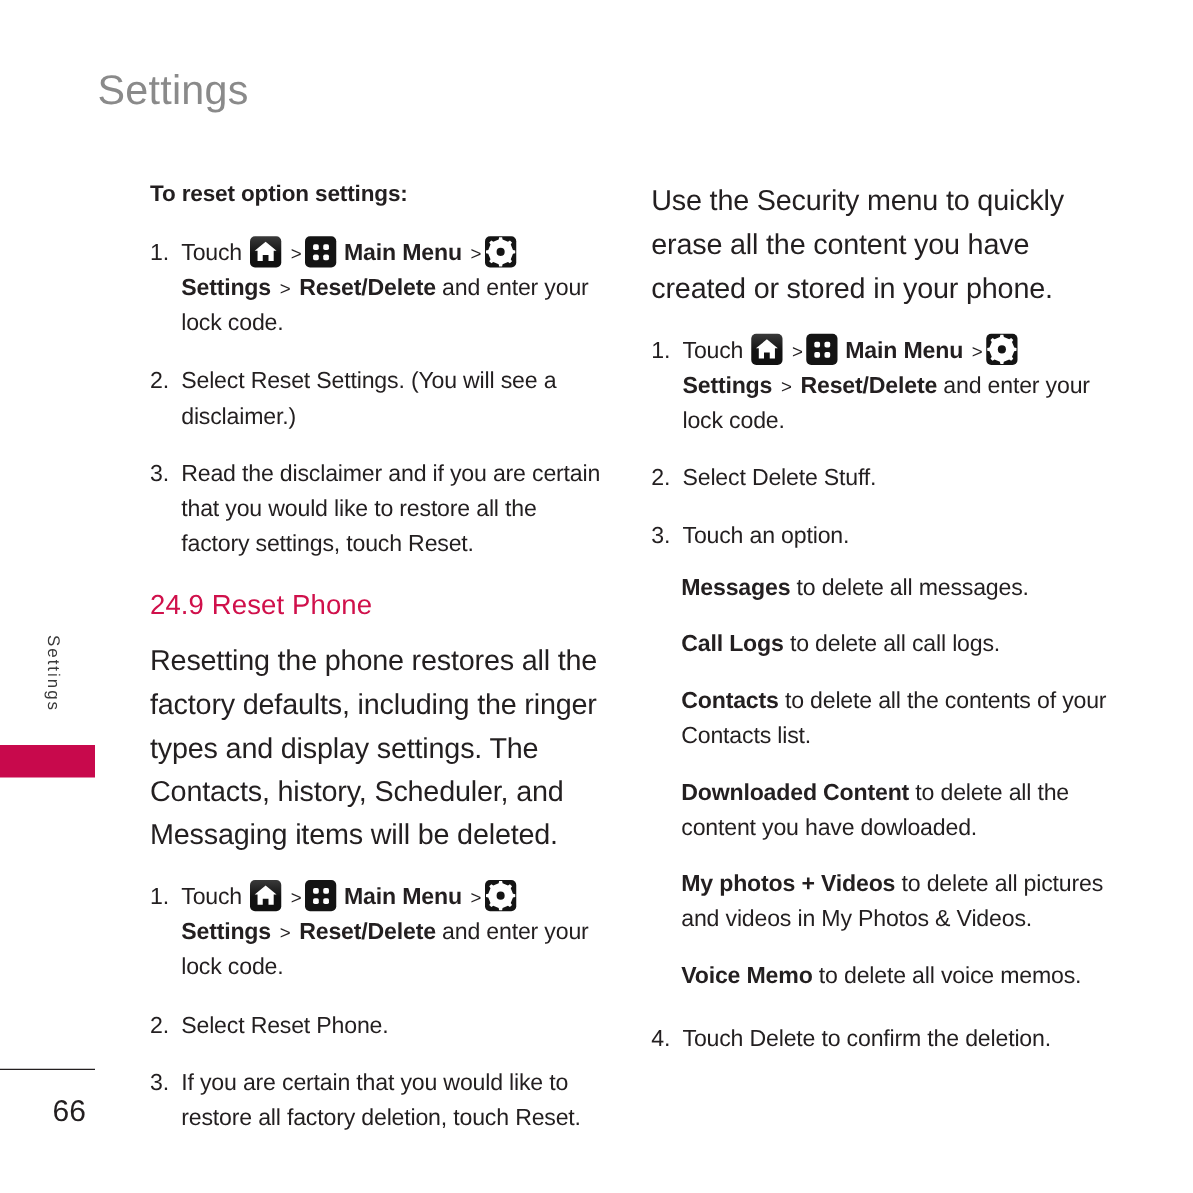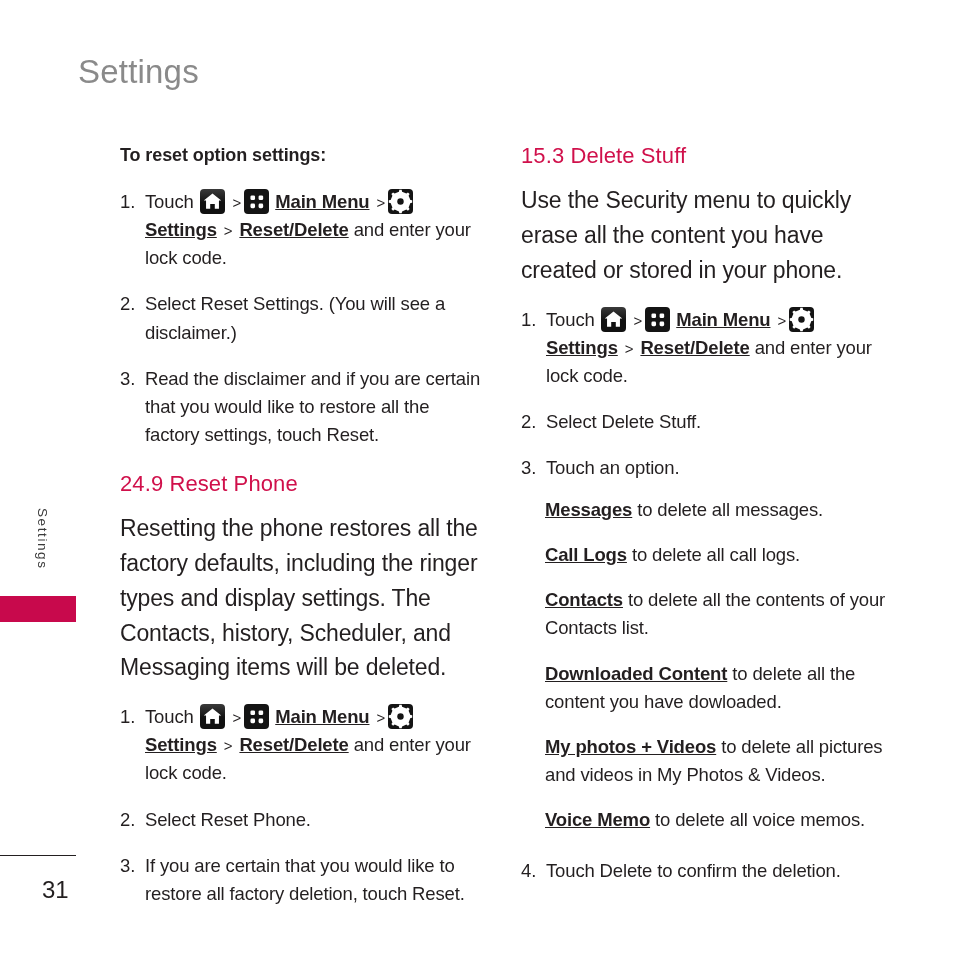--- a/index.html
+++ b/index.html
@@ -122,21 +122,21 @@
     margin: 14px 0 23px 0;
     padding: 0 0 0 24px;
   }
   .option-item {
     font-size: 18.5px;
     line-height: 1.52;
     margin: 0 0 17px 0;
     letter-spacing: -0.15px;
   }
 
-  b, .bold { font-weight: bold; text-decoration: underline; }
+  b, .bold { font-weight: bold; }
 
   .sep {
     font-size: 15px;
     font-weight: normal;
     padding: 0 2px;
   }
 
   
   .ph-icon {
     display: inline-block;
@@ -156,21 +156,21 @@
 </style>
 </head>
 <body>
 
 <div class="page-title">Settings</div>
 
 <div class="side-tab-label">Settings</div>
 <div class="side-tab-bar"></div>
 
 <div class="footer-rule"></div>
-<div class="page-number">31</div>
+<div class="page-number">66</div>
 
 <div class="column left">
 
   <p class="lead-in">To reset option settings:</p>
 
   <ol class="steps">
       <li class="step"><span class="step-num">1.</span><span>Touch <span class="ph-icon home"><svg viewBox="0 0 24 24">
               <path d="M12 4.3 3.6 11.1h2.2V19h4.0v-4.6h4.4V19h4.0v-7.9h2.2z" fill="#ffffff"></path>
             </svg></span> <span class="sep">&gt;</span><span class="ph-icon grid"><svg viewBox="0 0 24 24">
               <rect x="6.2" y="6.2" width="4.4" height="4.4" rx="1.3" fill="#ffffff"></rect>
@@ -202,21 +202,20 @@
               <circle cx="12" cy="12" r="3.1" fill="#141414"></circle>
             </svg></span> <b>Settings</b> <span class="sep">&gt;</span> <b>Reset/Delete</b> and enter your lock code.</span></li>
       <li class="step"><span class="step-num">2.</span><span>Select Reset Phone.</span></li>
       <li class="step"><span class="step-num">3.</span><span>If you are certain that you would like to restore all factory deletion, touch Reset.</span></li>
     </ol>
 
 </div>
 
 <div class="column right">
 
-  <h2 class="section-heading">15.3 Delete Stuff</h2>
 
   <p class="body-para">Use the Security menu to quickly erase all the content you have created or stored in your phone.</p>
 
   <ol class="steps">
       <li class="step"><span class="step-num">1.</span><span>Touch <span class="ph-icon home"><svg viewBox="0 0 24 24">
               <path d="M12 4.3 3.6 11.1h2.2V19h4.0v-4.6h4.4V19h4.0v-7.9h2.2z" fill="#ffffff"></path>
             </svg></span> <span class="sep">&gt;</span><span class="ph-icon grid"><svg viewBox="0 0 24 24">
               <rect x="6.2" y="6.2" width="4.4" height="4.4" rx="1.3" fill="#ffffff"></rect>
               <rect x="14" y="6.2" width="4.4" height="4.4" rx="1.3" fill="#ffffff"></rect>
               <rect x="6.2" y="14" width="4.4" height="4.4" rx="1.3" fill="#ffffff"></rect>

